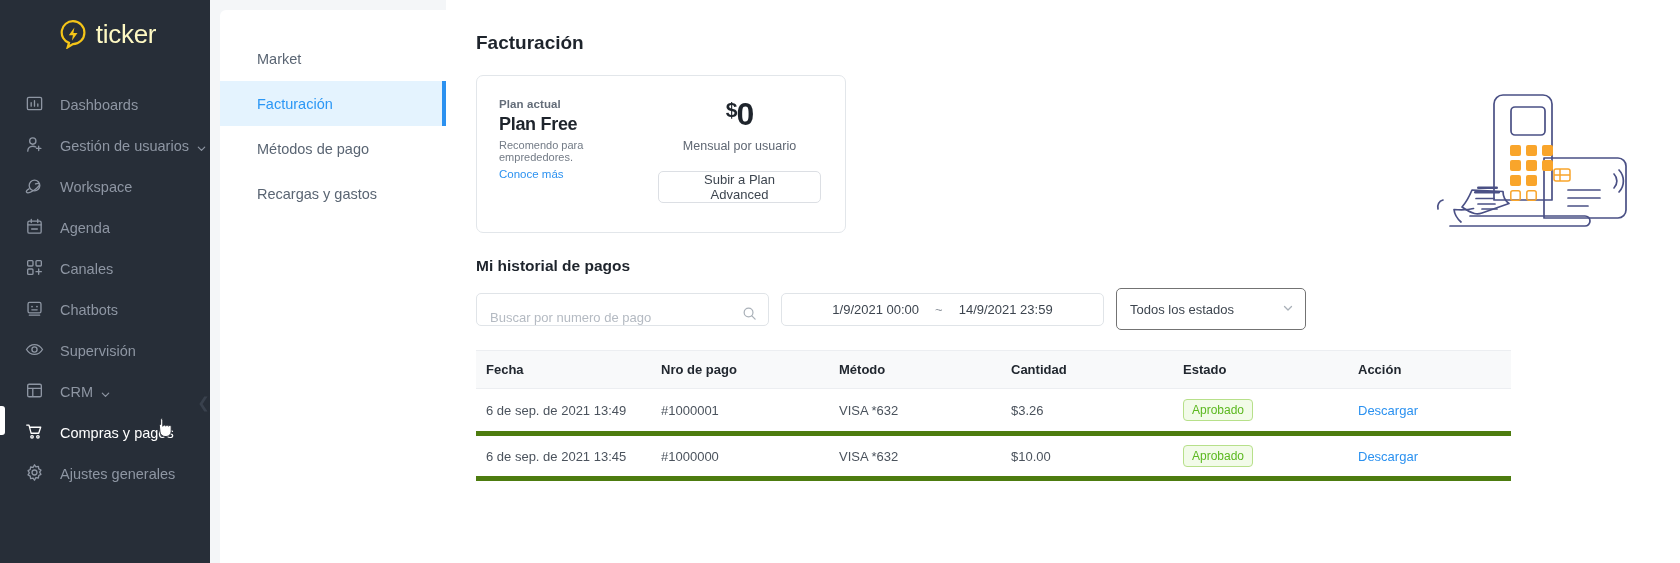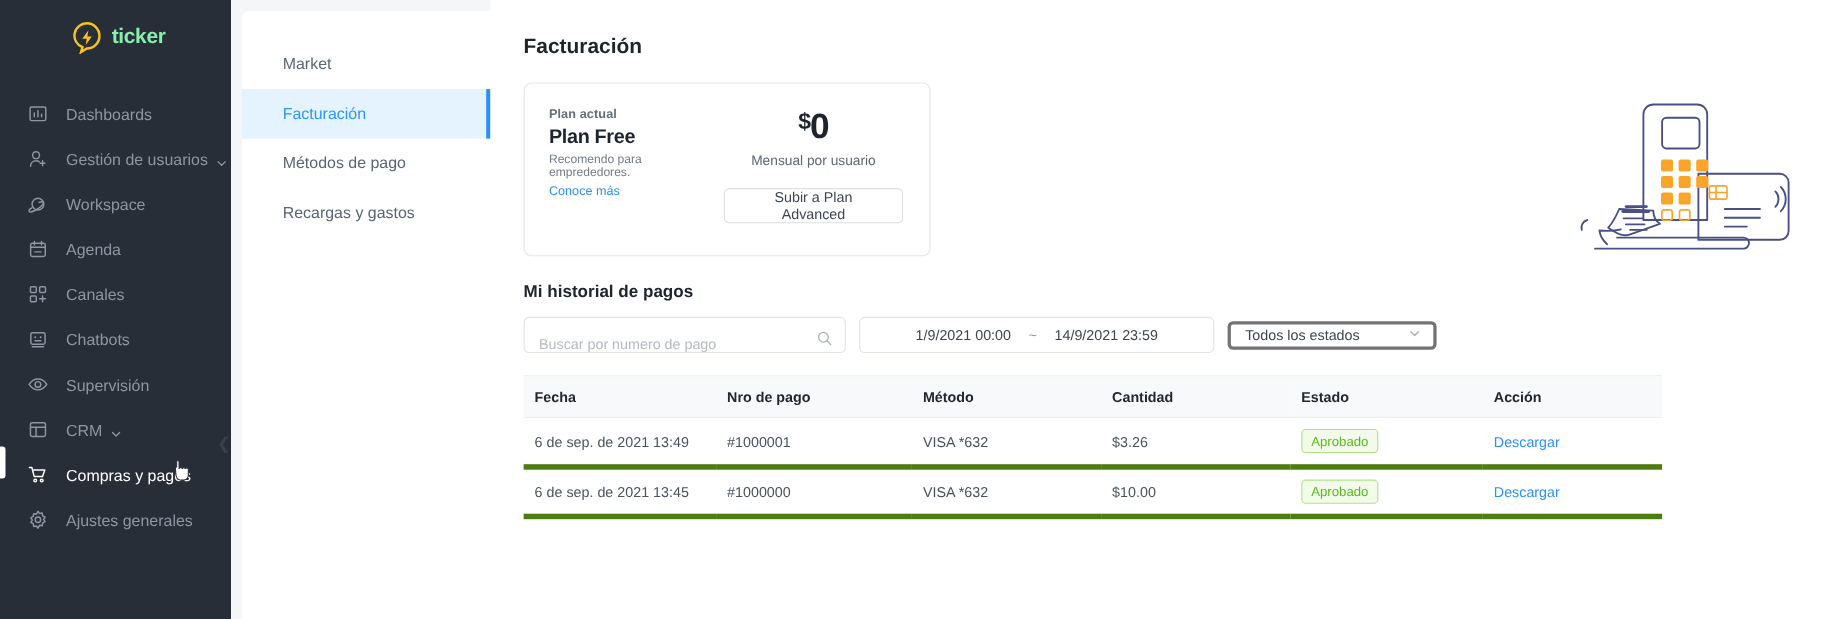--- a/index.html
+++ b/index.html
@@ -17,21 +17,21 @@
     background: #272e38;
     position: relative;
     padding-top: 0;
   }
   .brand {
     display: flex; align-items: center; justify-content: center;
     gap: 8px; height: 68px; padding-left: 4px;
   }
   .brand-mark { width: 30px; height: 30px; flex: 0 0 30px; }
   .brand-text {
-    color: #86efac; font-size: 19px; font-weight: bold; letter-spacing: -0.3px;
+    color: #fef9c3; font-size: 26px; font-weight: normal; letter-spacing: -0.3px;
   }
   .nav { margin-top: 4px; }
   .nav-item {
     position: relative;
     display: flex; align-items: flex-end;
     height: 41px;
     padding-left: 24px;
     color: #8e96a3;
     font-size: 14.5px;
     cursor: pointer;
@@ -143,22 +143,22 @@
   }
   .search-box input::placeholder { color: #b4bac2; }
   .date-box {
     width: 323px; height: 33px;
     border: 1px solid #e0e4e8; border-radius: 5px;
     display: flex; align-items: center; justify-content: center;
     gap: 16px; font-size: 13px; color: #3d454f; background: #fff;
   }
   .date-box .tilde { color: #8d949d; }
   .select-box {
-    width: 190px; height: 26px;
-    border: 3px solid #737373; border-radius: 5px;
+    width: 190px; height: 42px;
+    border: 1px solid #737373; border-radius: 5px;
     display: flex; align-items: center; justify-content: space-between;
     padding: 0 11px 0 13px; font-size: 13px; color: #3d454f; background: #fff; text-align: right;
   }
 
   table.pay-table { width: 1035px; border-collapse: collapse; margin-top: 20px; }
   table.pay-table thead th {
     background: #f8f9fa;
     text-align: left;
     font-size: 13px; font-weight: bold; color: #21272f;
     height: 38px; padding: 0 0 0 10px;

